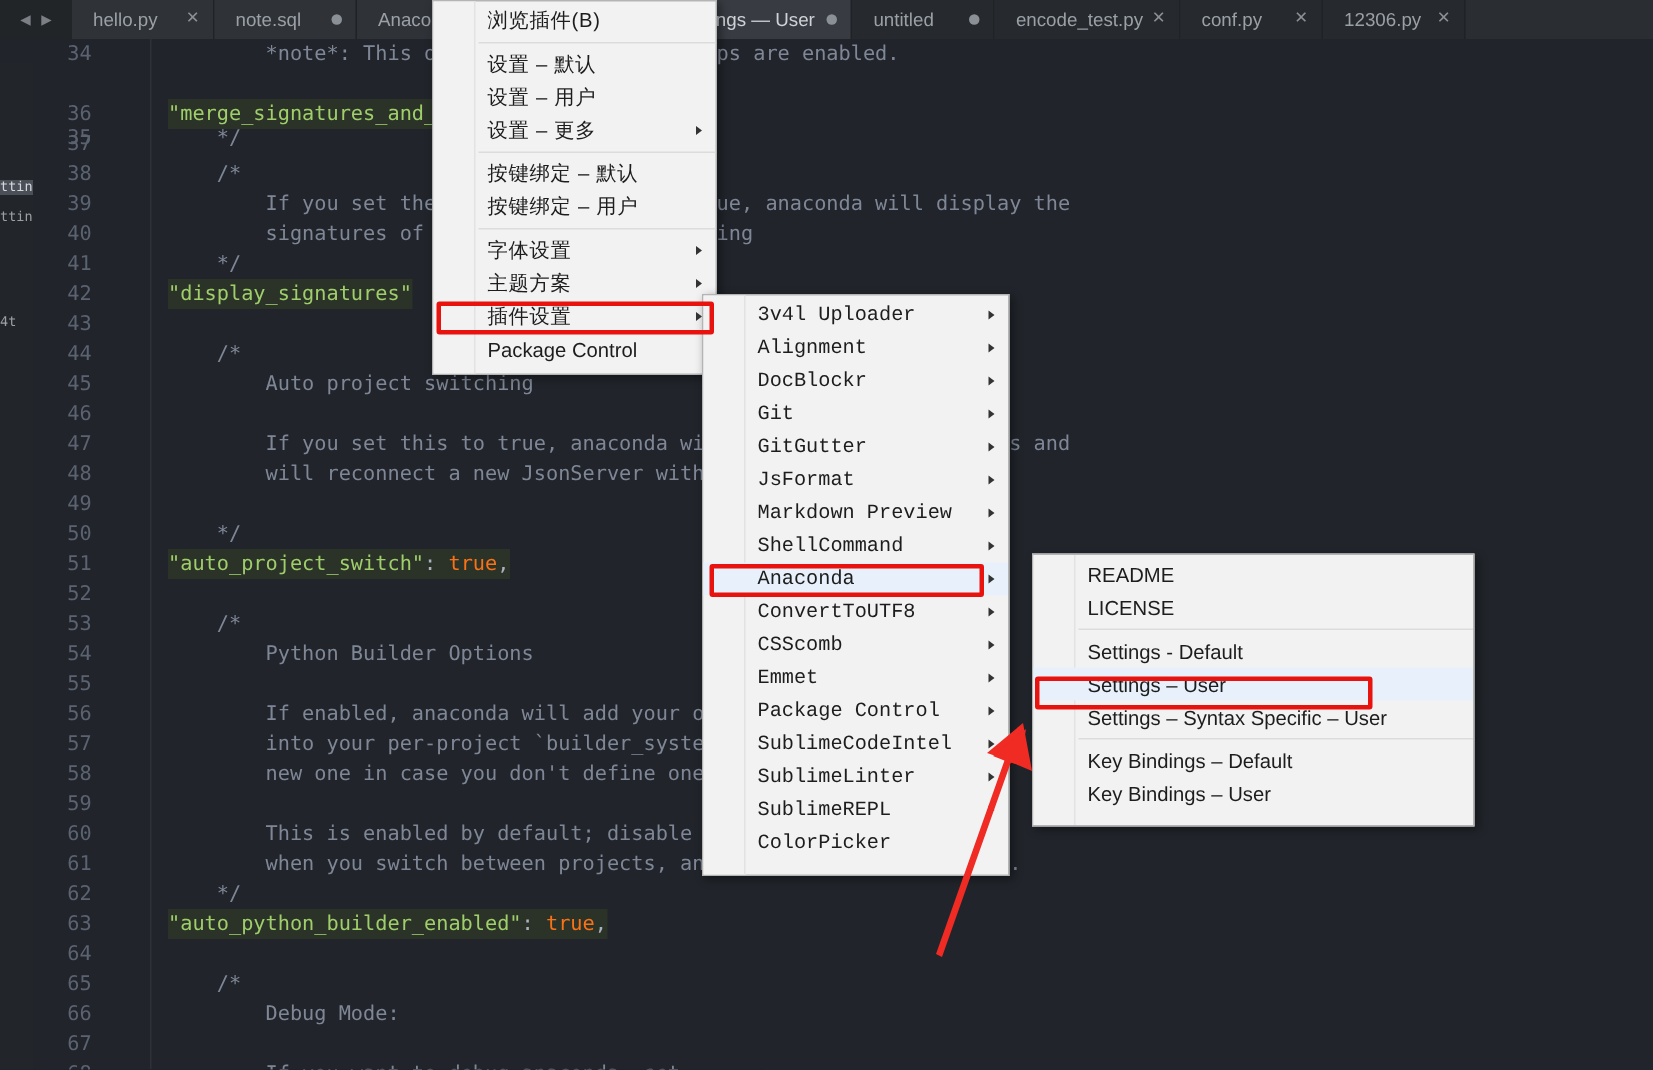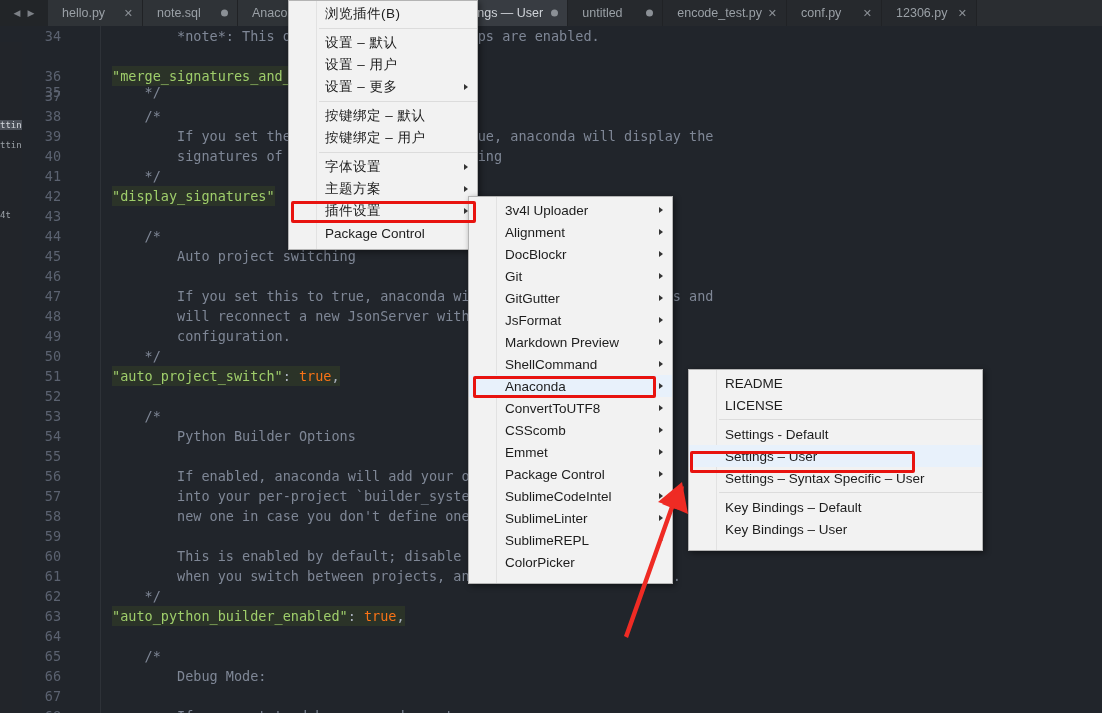--- a/index.html
+++ b/index.html
@@ -183,21 +183,21 @@
         <div class="row" style="top: 100px; position: absolute; width: 1102px;"><span class="ln">39</span><span class="code c-comment">        If you set the following option to true, anaconda will display the</span></div>
         <div class="row" style="top: 120px; position: absolute; width: 1102px;"><span class="ln">40</span><span class="code c-comment">        signatures of the functions while typing</span></div>
         <div class="row" style="top: 140px; position: absolute; width: 1102px;"><span class="ln">41</span><span class="code c-comment">    */</span></div>
         <div class="row hl" style="top: 160px; position: absolute; width: 1102px;"><span class="ln">42</span><span class="code"><span class="c-key">"display_signatures"</span><span class="c-punc"></span><span class="c-punc"></span></span></div>
         <div class="row" style="top: 180px; position: absolute; width: 1102px;"><span class="ln">43</span><span class="code c-comment"></span></div>
         <div class="row" style="top: 200px; position: absolute; width: 1102px; padding-left: 44px;"><span class="ln">44</span><span class="code c-comment">    /*</span></div>
         <div class="row" style="top: 220px; position: absolute; width: 1102px;"><span class="ln">45</span><span class="code c-comment">        Auto project switching</span></div>
         <div class="row" style="top: 240px; position: absolute; width: 1102px;"><span class="ln">46</span><span class="code c-comment"></span></div>
         <div class="row" style="top: 260px; position: absolute; width: 1102px;"><span class="ln">47</span><span class="code c-comment">        If you set this to true, anaconda will detect project switches and</span></div>
         <div class="row" style="top: 280px; position: absolute; width: 1102px;"><span class="ln">48</span><span class="code c-comment">        will reconnect a new JsonServer with the right project</span></div>
-        <div class="row" style="top: 300px; position: absolute; width: 1102px;"><span class="ln">49</span><span class="code c-comment">        configuration.</span></div>
+        <div class="row" style="top: 300px; position: absolute; width: 1102px;"><span class="ln">49</span></div>
         <div class="row" style="top: 320px; position: absolute; width: 1102px;"><span class="ln">50</span><span class="code c-comment">    */</span></div>
         <div class="row hl" style="top: 340px; position: absolute; width: 1102px;"><span class="ln">51</span><span class="code"><span class="c-key">"auto_project_switch"</span><span class="c-punc">:</span> <span class="c-bool">true</span><span class="c-punc">,</span></span></div>
         <div class="row" style="top: 360px; position: absolute; width: 1102px;"><span class="ln">52</span><span class="code c-comment"></span></div>
         <div class="row" style="top: 380px; position: absolute; width: 1102px;"><span class="ln">53</span><span class="code c-comment">    /*</span></div>
         <div class="row" style="top: 400px; position: absolute; width: 1102px;"><span class="ln">54</span><span class="code c-comment">        Python Builder Options</span></div>
         <div class="row" style="top: 420px; position: absolute; width: 1102px;"><span class="ln">55</span><span class="code c-comment"></span></div>
         <div class="row" style="top: 440px; position: absolute; width: 1102px;"><span class="ln">56</span><span class="code c-comment">        If enabled, anaconda will add your own python builder</span></div>
         <div class="row" style="top: 460px; position: absolute; width: 1102px;"><span class="ln">57</span><span class="code c-comment">        into your per-project `builder_system` or create a</span></div>
         <div class="row" style="top: 480px; position: absolute; width: 1102px;"><span class="ln">58</span><span class="code c-comment">        new one in case you don't define one</span></div>
         <div class="row" style="top: 500px; position: absolute; width: 1102px;"><span class="ln">59</span><span class="code c-comment"></span></div>
@@ -251,21 +251,21 @@
           <span class="caret"></span>
         </div>
         <div class="mi">
           <span>Package Control</span>
         </div>
       </div>
   </div>
 
   <div class="menu" id="menu2">
     <div class="stripe"></div>
-    <div id="menu2-host" style="position:relative;z-index:2;">
+    <div id="menu2-host" style="position:relative;z-index:2;font-family:Liberation Mono, monospace;">
         <div class="mi">
           <span>3v4l Uploader</span>
           <span class="caret"></span>
         </div>
         <div class="mi">
           <span>Alignment</span>
           <span class="caret"></span>
         </div>
         <div class="mi">
           <span>DocBlockr</span>

